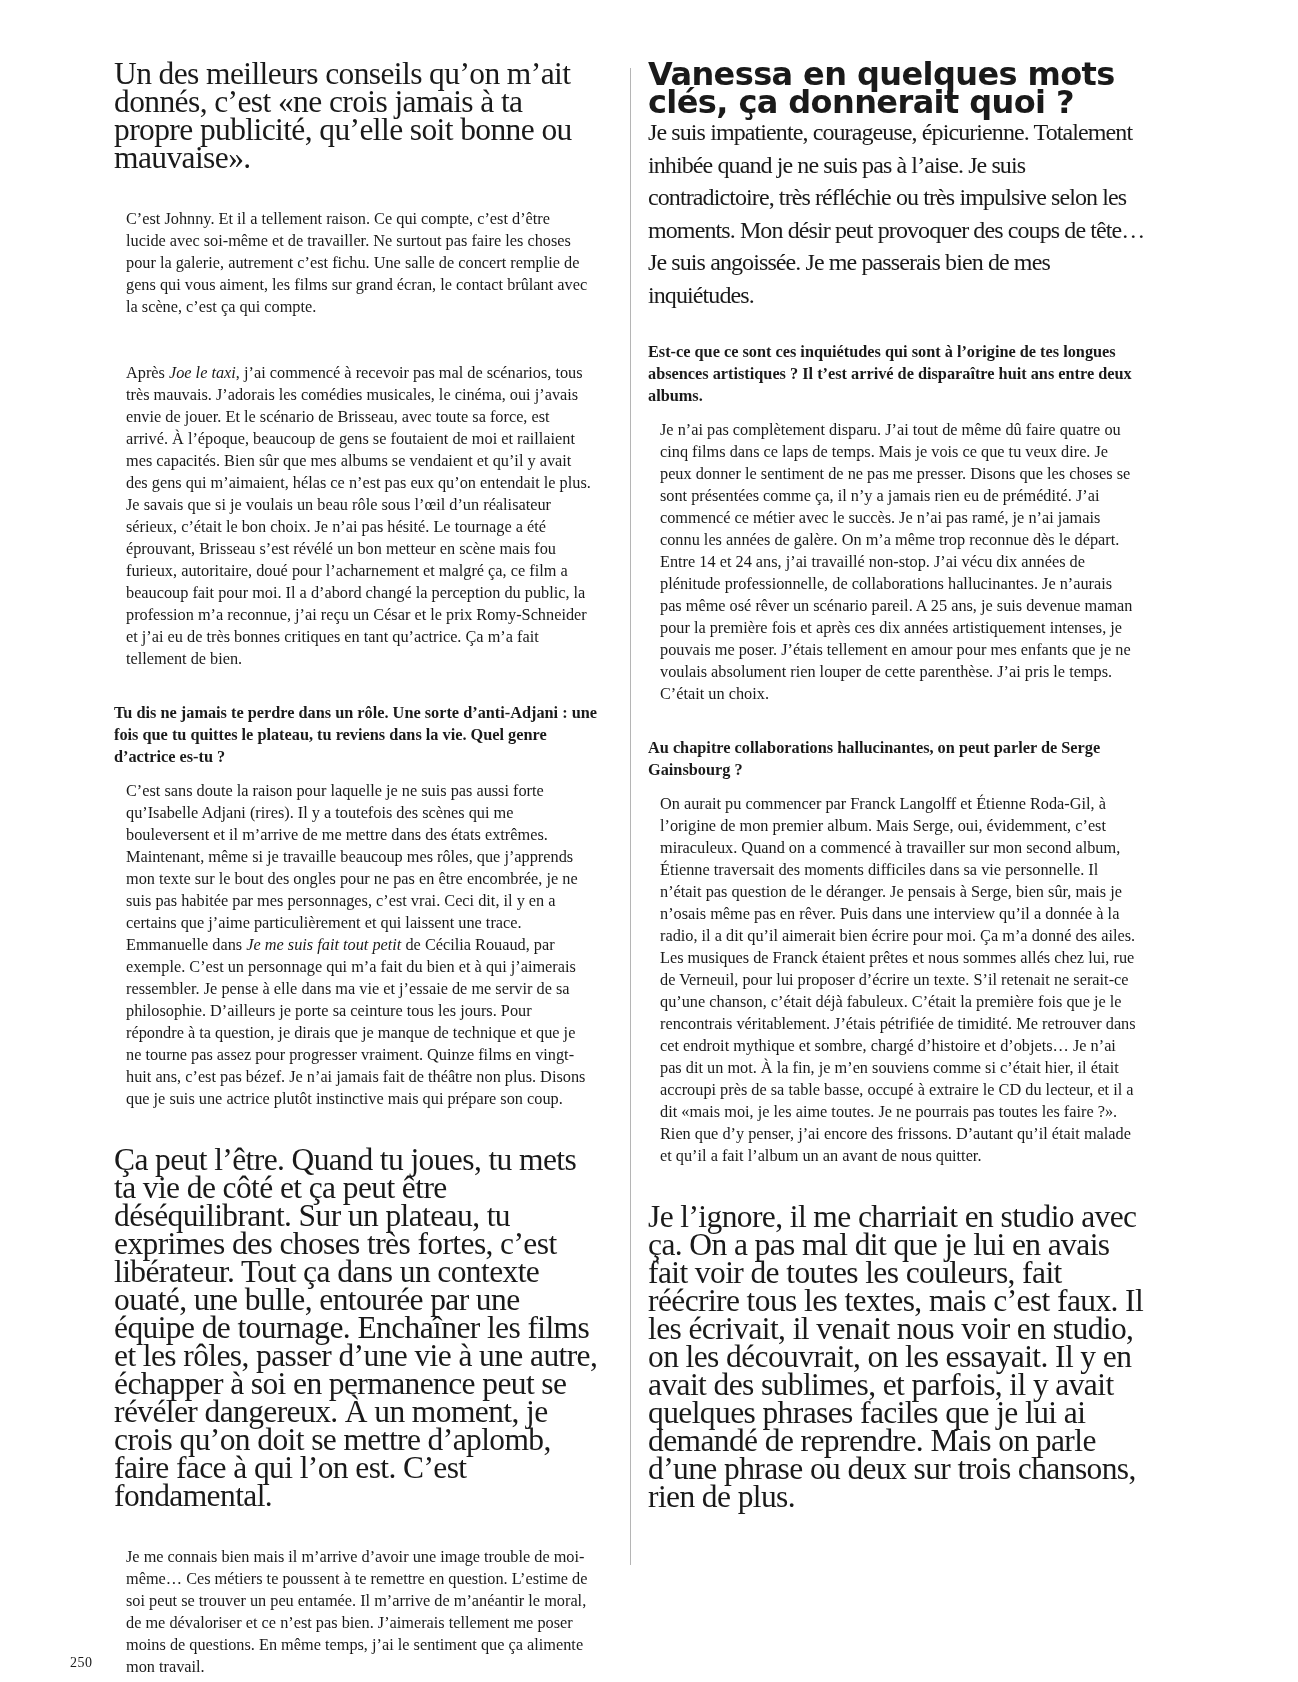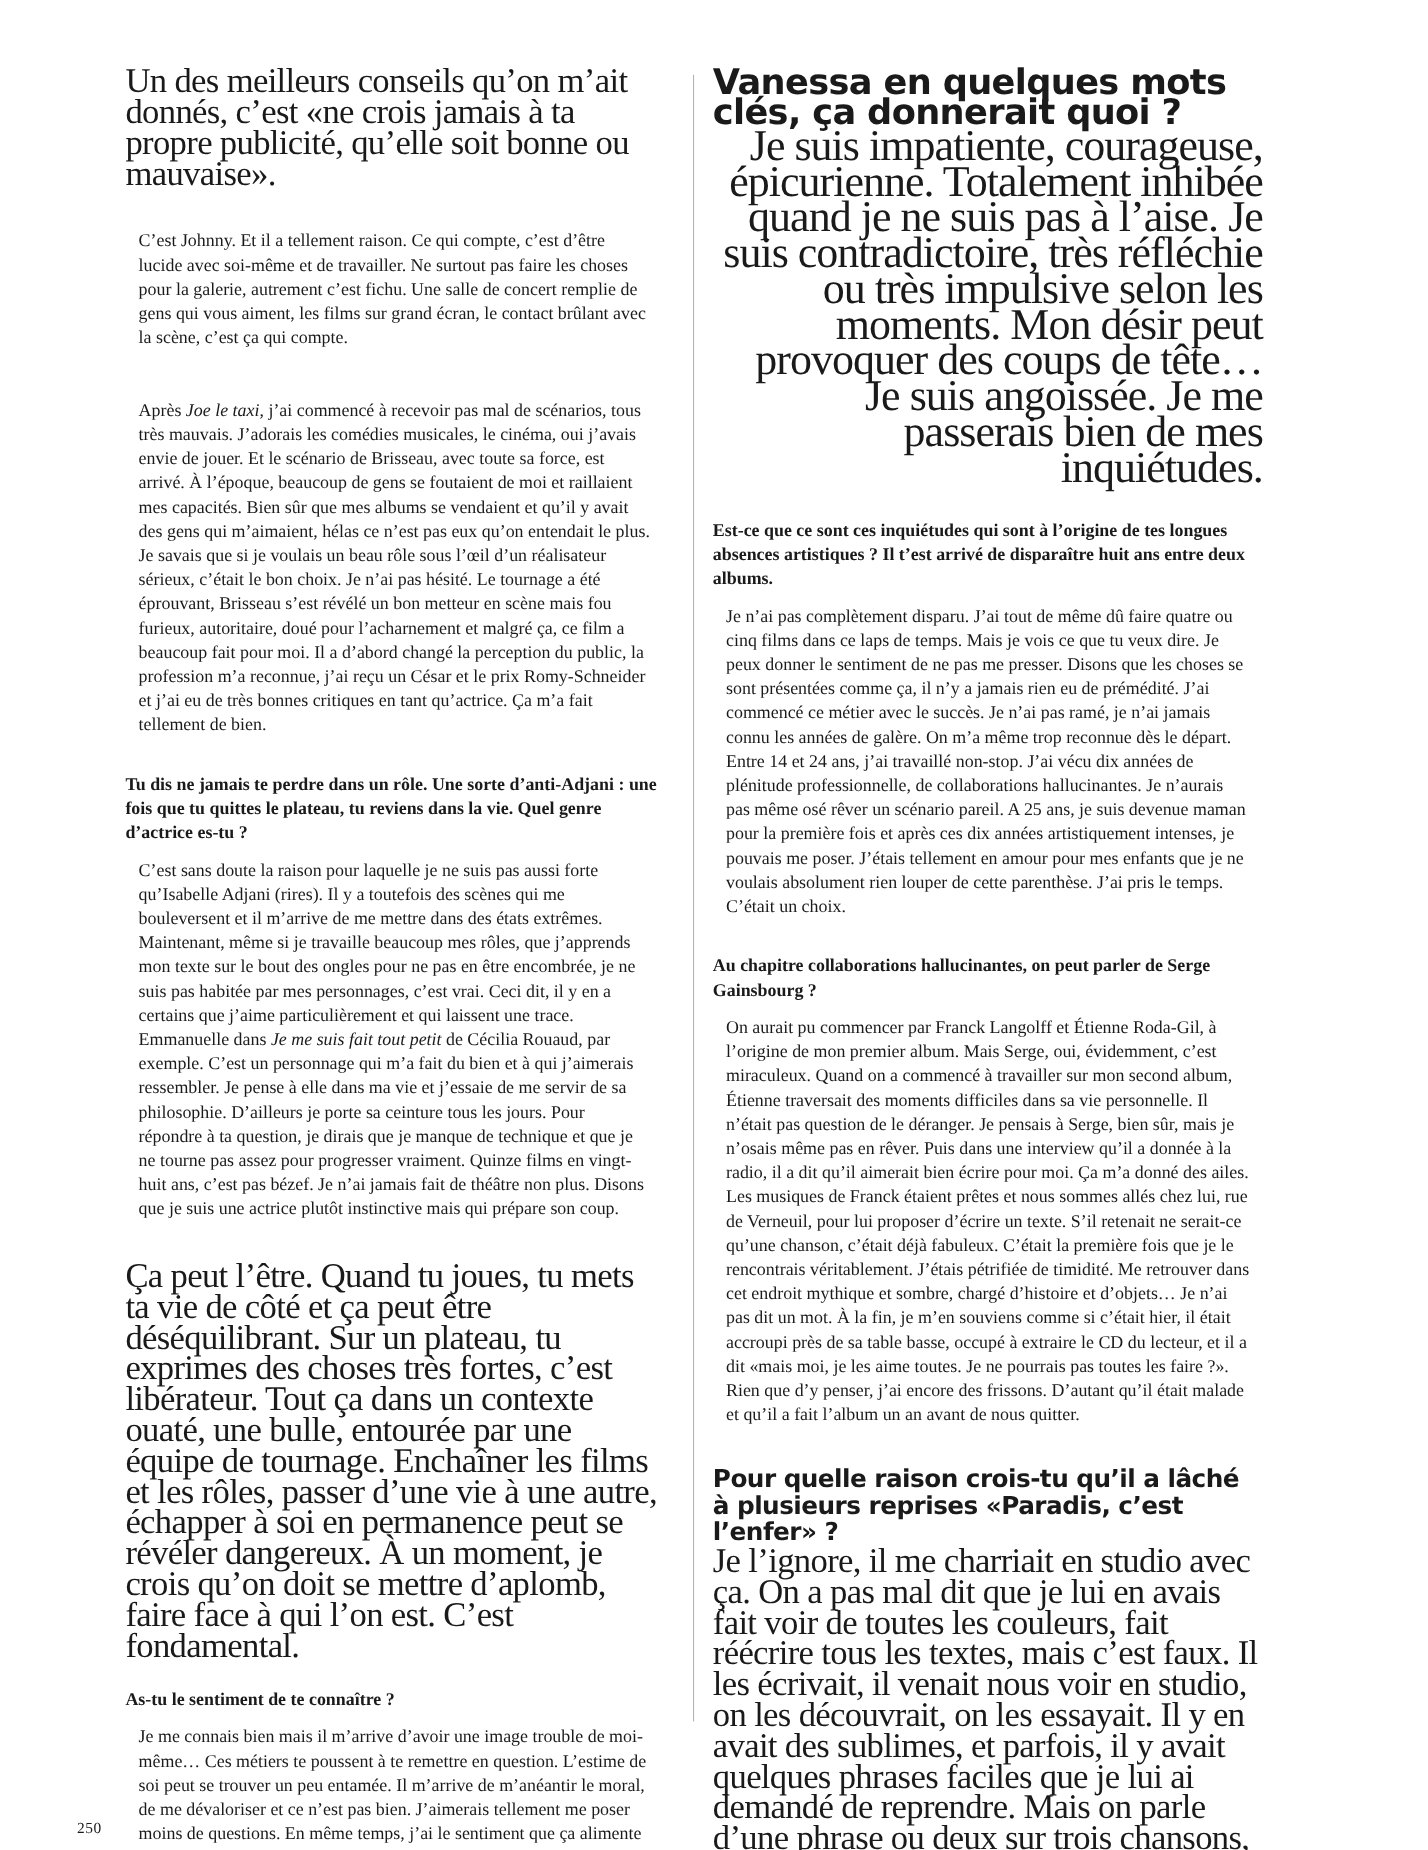--- a/index.html
+++ b/index.html
@@ -2,21 +2,21 @@
 <html><head>
 <meta charset="utf-8">
 <style>
   html, body { margin: 0; padding: 0; background: #ffffff; }
   body { width: 1298px; height: 1682px; position: relative; overflow: hidden; color: #1a1a1a; font-family: "Liberation Serif", "DejaVu Serif", serif; }
   .col { position: absolute; top: 60px; }
   .col-left { left: 114px; width: 490px; }
   .col-right { left: 648px; width: 500px; }
   .divider { position: absolute; left: 630px; top: 68px; width: 1px; height: 1497px; background: #b5b5b5; }
   .pull { font-size: 31.5px; line-height: 28px; letter-spacing: -0.6px; margin: 0; font-weight: normal; }
-  .pull.big { font-size: 40px; line-height: 32.5px; letter-spacing: -0.9px; text-align: right; }
+  .pull.big { font-size: 24px; line-height: 32.5px; letter-spacing: -0.9px; }
   .hd { font-family: "DejaVu Sans", "Liberation Sans", sans-serif; font-weight: bold; font-size: 32px; line-height: 28px; letter-spacing: -0.6px; margin: 0; }
   .hd.sm { font-size: 22.5px; line-height: 24px; letter-spacing: -0.5px; }
   .q { font-weight: bold; font-size: 16.3px; line-height: 22px; margin: 0; }
   .a { font-size: 16.3px; line-height: 22px; margin: 12px; font-family: Liberation Serif, serif; }
   .gap-s { height: 20px; }
   .gap-m { height: 24px; }
   .gap-l { height: 30px; }
   .pagenum { position: absolute; left: 70px; top: 1655px; font-size: 14px; letter-spacing: 0.5px; }
   i { font-style: italic; font-weight: inherit; }
 </style>
@@ -33,36 +33,34 @@
   <p class="a"><span>Après </span><i>Joe le taxi</i><span>, j’ai commencé à recevoir pas mal de scénarios, tous très mauvais. J’adorais les comédies musicales, le cinéma, oui j’avais envie de jouer. Et le scénario de Brisseau, avec toute sa force, est arrivé. À l’époque, beaucoup de gens se foutaient de moi et raillaient mes capacités. Bien sûr que mes albums se vendaient et qu’il y avait des gens qui m’aimaient, hélas ce n’est pas eux qu’on entendait le plus. Je savais que si je voulais un beau rôle sous l’œil d’un réalisateur sérieux, c’était le bon choix. Je n’ai pas hésité. Le tournage a été éprouvant, Brisseau s’est révélé un bon metteur en scène mais fou furieux, autoritaire, doué pour l’acharnement et malgré ça, ce film a beaucoup fait pour moi. Il a d’abord changé la perception du public, la profession m’a reconnue, j’ai reçu un César et le prix Romy-Schneider et j’ai eu de très bonnes critiques en tant qu’actrice. Ça m’a fait tellement de bien.</span></p>
   <div class="gap-s"></div>
 
   <p class="q">Tu dis ne jamais te perdre dans un rôle. Une sorte d’anti-Adjani : une fois que tu quittes le plateau, tu reviens dans la vie. Quel genre d’actrice es-tu ?</p>
   <p class="a"><span>C’est sans doute la raison pour laquelle je ne suis pas aussi forte qu’Isabelle Adjani (rires). Il y a toutefois des scènes qui me bouleversent et il m’arrive de me mettre dans des états extrêmes. Maintenant, même si je travaille beaucoup mes rôles, que j’apprends mon texte sur le bout des ongles pour ne pas en être encombrée, je ne suis pas habitée par mes personnages, c’est vrai. Ceci dit, il y en a certains que j’aime particulièrement et qui laissent une trace. Emmanuelle dans </span><i>Je me suis fait tout petit</i><span> de Cécilia Rouaud, par exemple. C’est un personnage qui m’a fait du bien et à qui j’aimerais ressembler. Je pense à elle dans ma vie et j’essaie de me servir de sa philosophie. D’ailleurs je porte sa ceinture tous les jours. Pour répondre à ta question, je dirais que je manque de technique et que je ne tourne pas assez pour progresser vraiment. Quinze films en vingt-huit ans, c’est pas bézef. Je n’ai jamais fait de théâtre non plus. Disons que je suis une actrice plutôt instinctive mais qui prépare son coup.</span></p>
   <div class="gap-m"></div>
 
   <p class="pull">Ça peut l’être. Quand tu joues, tu mets ta vie de côté et ça peut être déséquilibrant. Sur un plateau, tu exprimes des choses très fortes, c’est libérateur. Tout ça dans un contexte ouaté, une bulle, entourée par une équipe de tournage. Enchaîner les films et les rôles, passer d’une vie à une autre, échapper à soi en permanence peut se révéler dangereux. À un moment, je crois qu’on doit se mettre d’aplomb, faire face à qui l’on est. C’est fondamental.</p>
   <div class="gap-m"></div>
 
-  <p class="q">As-tu le sentiment de te connaître ?</p>
   <p class="a">Je me connais bien mais il m’arrive d’avoir une image trouble de moi-même… Ces métiers te poussent à te remettre en question. L’estime de soi peut se trouver un peu entamée. Il m’arrive de m’anéantir le moral, de me dévaloriser et ce n’est pas bien. J’aimerais tellement me poser moins de questions. En même temps, j’ai le sentiment que ça alimente mon travail.</p>
 </div>
 
 <div class="divider"></div>
 
 <div class="col col-right">
   <h2 class="hd">Vanessa en quelques mots clés, ça donnerait quoi ?</h2>
   <p class="pull big">Je suis impatiente, courageuse, épicurienne. Totalement inhibée quand je ne suis pas à l’aise. Je suis contradictoire, très réfléchie ou très impulsive selon les moments. Mon désir peut provoquer des coups de tête… Je suis angoissée. Je me passerais bien de mes inquiétudes.</p>
   <div class="gap-l"></div>
 
   <p class="q">Est-ce que ce sont ces inquiétudes qui sont à l’origine de tes longues absences artistiques ? Il t’est arrivé de disparaître huit ans entre deux albums.</p>
   <p class="a">Je n’ai pas complètement disparu. J’ai tout de même dû faire quatre ou cinq films dans ce laps de temps. Mais je vois ce que tu veux dire. Je peux donner le sentiment de ne pas me presser. Disons que les choses se sont présentées comme ça, il n’y a jamais rien eu de prémédité. J’ai commencé ce métier avec le succès. Je n’ai pas ramé, je n’ai jamais connu les années de galère. On m’a même trop reconnue dès le départ. Entre 14 et 24 ans, j’ai travaillé non-stop. J’ai vécu dix années de plénitude professionnelle, de collaborations hallucinantes. Je n’aurais pas même osé rêver un scénario pareil. A 25 ans, je suis devenue maman pour la première fois et après ces dix années artistiquement intenses, je pouvais me poser. J’étais tellement en amour pour mes enfants que je ne voulais absolument rien louper de cette parenthèse. J’ai pris le temps. C’était un choix.</p>
   <div class="gap-s"></div>
 
   <p class="q">Au chapitre collaborations hallucinantes, on peut parler de Serge Gainsbourg ?</p>
   <p class="a">On aurait pu commencer par Franck Langolff et Étienne Roda-Gil, à l’origine de mon premier album. Mais Serge, oui, évidemment, c’est miraculeux. Quand on a commencé à travailler sur mon second album, Étienne traversait des moments difficiles dans sa vie personnelle. Il n’était pas question de le déranger. Je pensais à Serge, bien sûr, mais je n’osais même pas en rêver. Puis dans une interview qu’il a donnée à la radio, il a dit qu’il aimerait bien écrire pour moi. Ça m’a donné des ailes. Les musiques de Franck étaient prêtes et nous sommes allés chez lui, rue de Verneuil, pour lui proposer d’écrire un texte. S’il retenait ne serait-ce qu’une chanson, c’était déjà fabuleux. C’était la première fois que je le rencontrais véritablement. J’étais pétrifiée de timidité. Me retrouver dans cet endroit mythique et sombre, chargé d’histoire et d’objets… Je n’ai pas dit un mot. À la fin, je m’en souviens comme si c’était hier, il était accroupi près de sa table basse, occupé à extraire le CD du lecteur, et il a dit «mais moi, je les aime toutes. Je ne pourrais pas toutes les faire ?». Rien que d’y penser, j’ai encore des frissons. D’autant qu’il était malade et qu’il a fait l’album un an avant de nous quitter.</p>
   <div class="gap-m"></div>
 
-  <h2 class="hd sm">Pour quelle raison crois-tu qu’il a lâché à plusieurs reprises «Paradis, c’est l’enfer» ?</h2>
   <p class="pull">Je l’ignore, il me charriait en studio avec ça. On a pas mal dit que je lui en avais fait voir de toutes les couleurs, fait réécrire tous les textes, mais c’est faux. Il les écrivait, il venait nous voir en studio, on les découvrait, on les essayait. Il y en avait des sublimes, et parfois, il y avait quelques phrases faciles que je lui ai demandé de reprendre. Mais on parle d’une phrase ou deux sur trois chansons, rien de plus.</p>
 </div>
 
 <div class="pagenum">250</div>
 
 </body></html>

